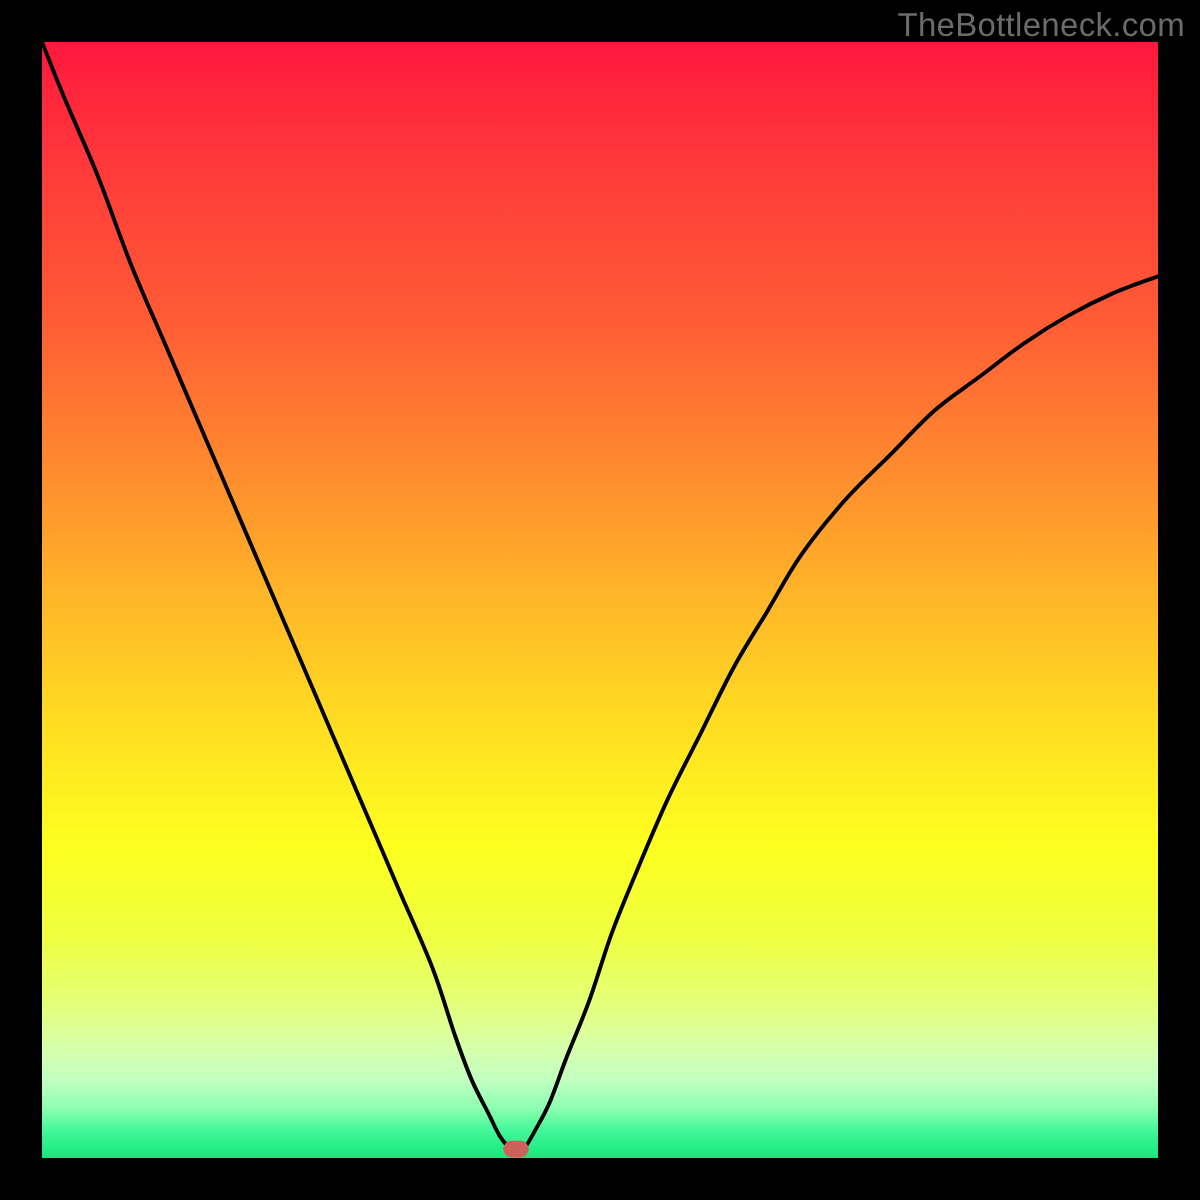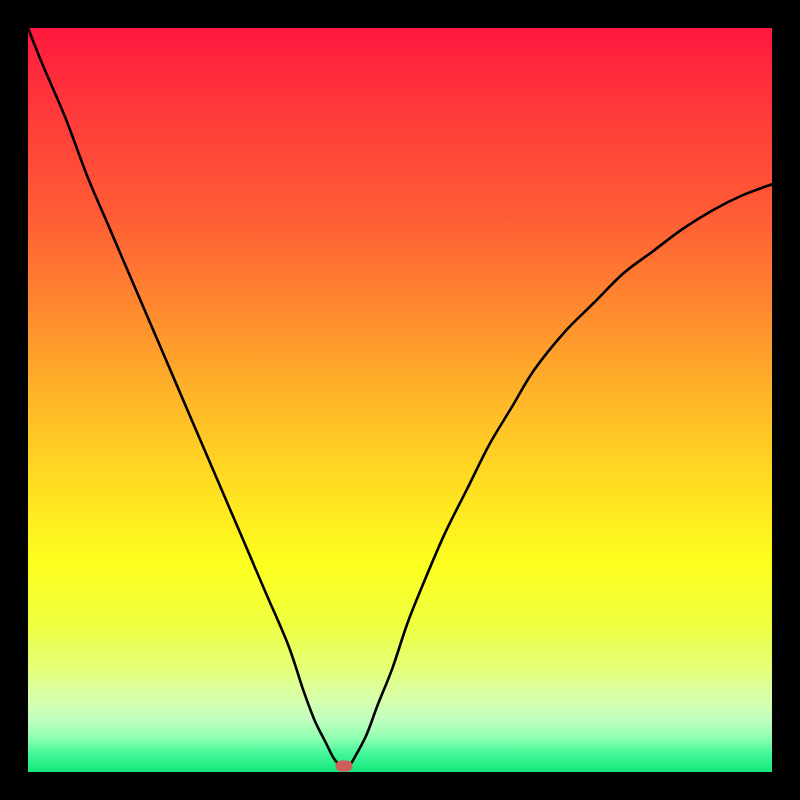--- a/index.html
+++ b/index.html
@@ -52,20 +52,21 @@
     background: #cf5f5b;
     border-radius: 6px;
     transform: translate(-50%, -50%);
     z-index: 6;
   }
 </style>
 </head>
 <body>
 
 <div class="stage">
+  <div class="watermark">TheBottleneck.com</div>
   <div class="plot-area">
     <svg class="gradient-bg" viewBox="0 0 100 100" preserveAspectRatio="none">
       <defs>
         <linearGradient id="bg-grad" x1="0" y1="0" x2="0" y2="1">
             <stop offset="0%" stop-color="#ff183e"></stop>
             <stop offset="12%" stop-color="#ff3c3a"></stop>
             <stop offset="25%" stop-color="#ff5c35"></stop>
             <stop offset="38%" stop-color="#ff8a2f"></stop>
             <stop offset="50%" stop-color="#ffb728"></stop>
             <stop offset="62%" stop-color="#ffe021"></stop>

